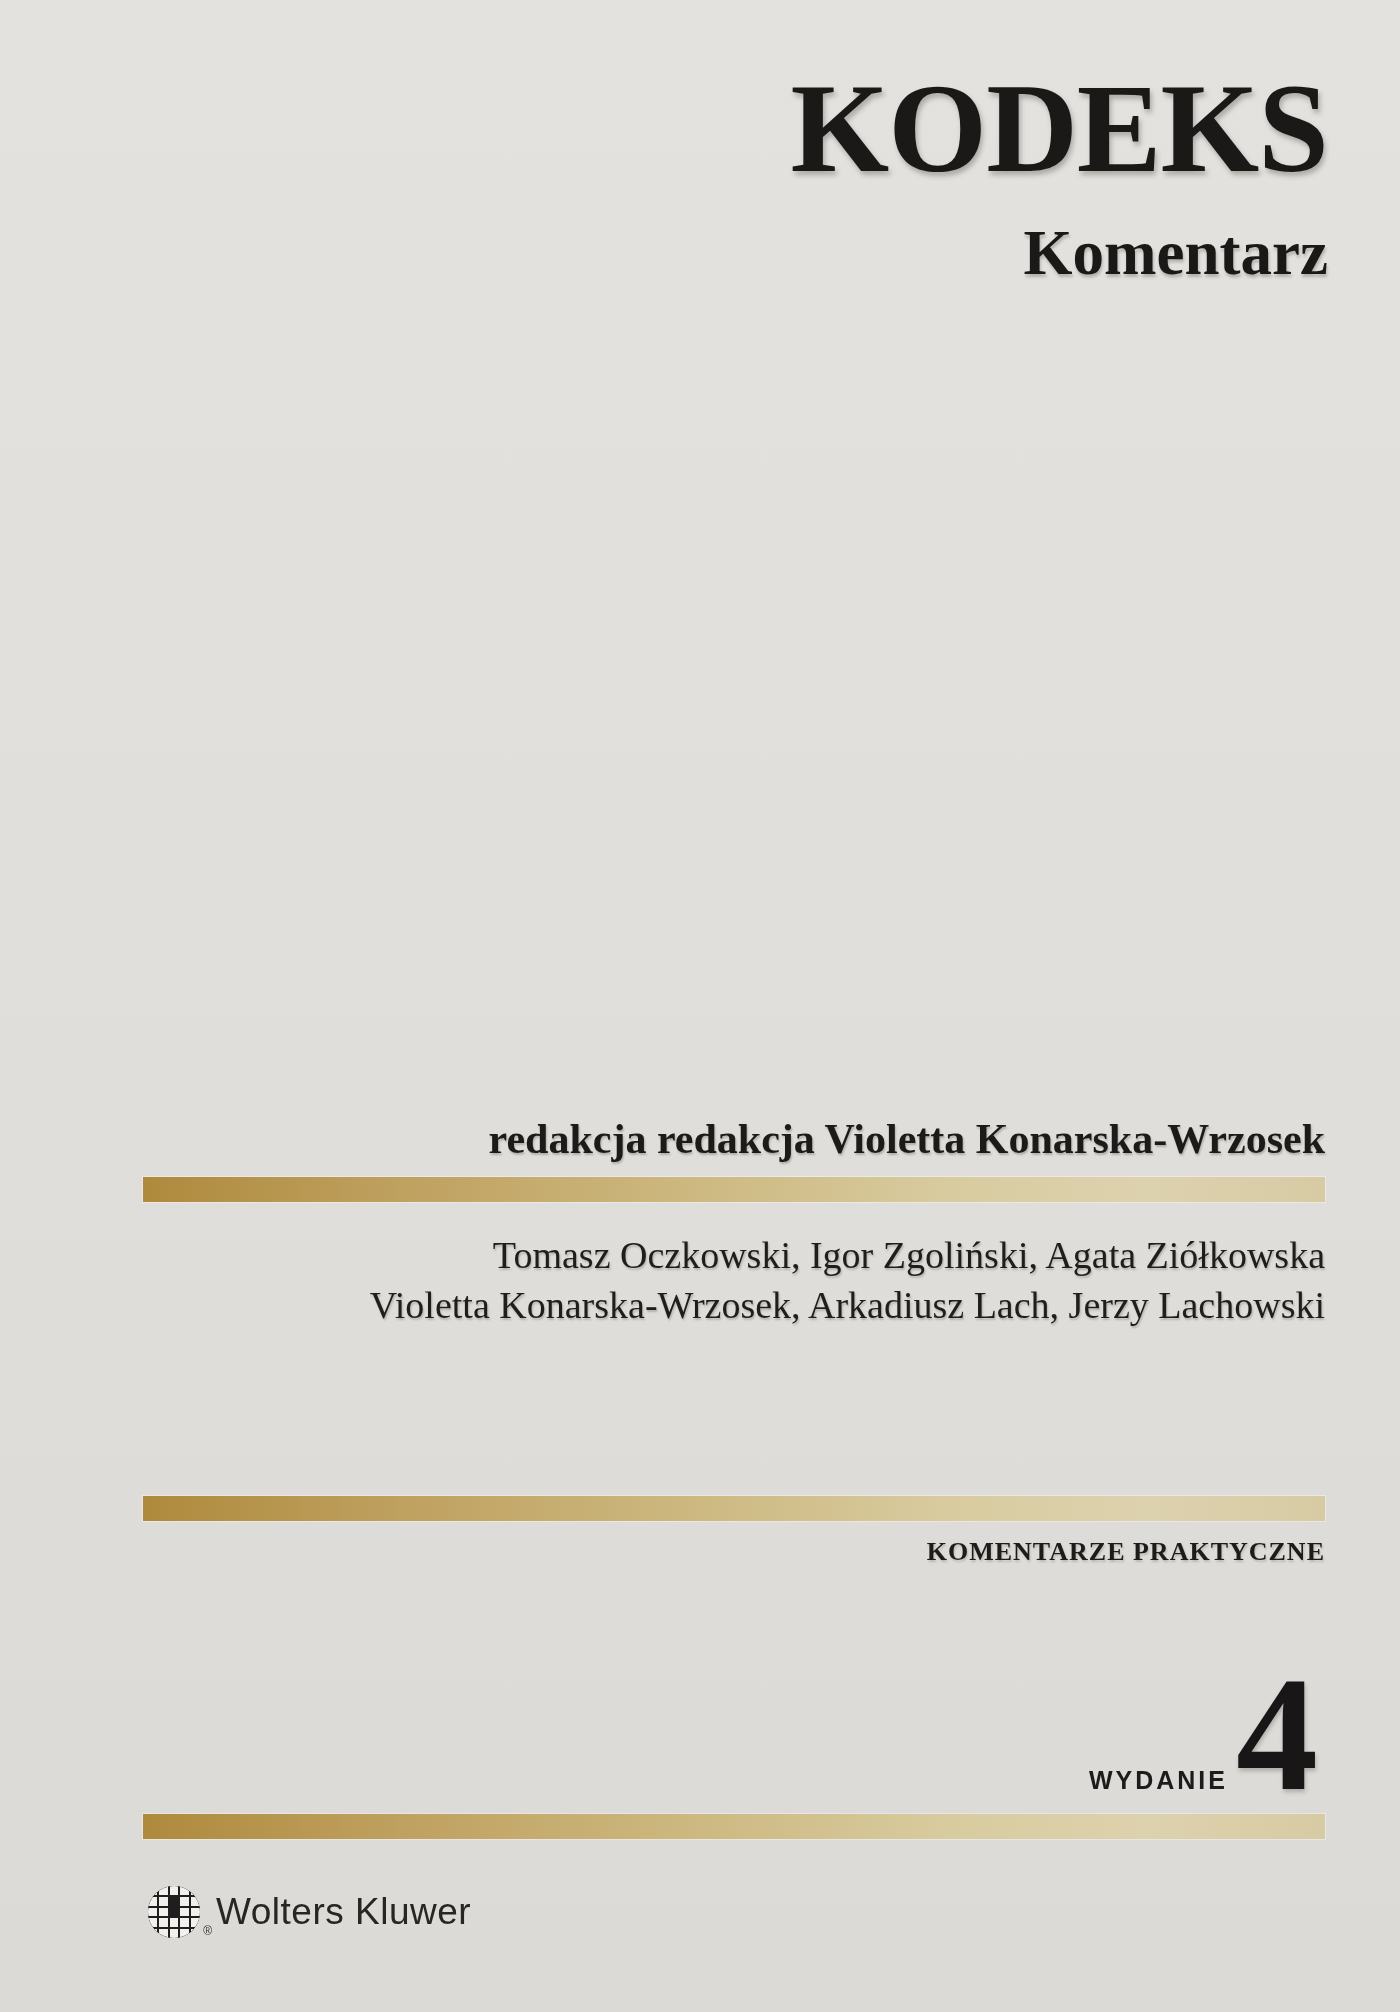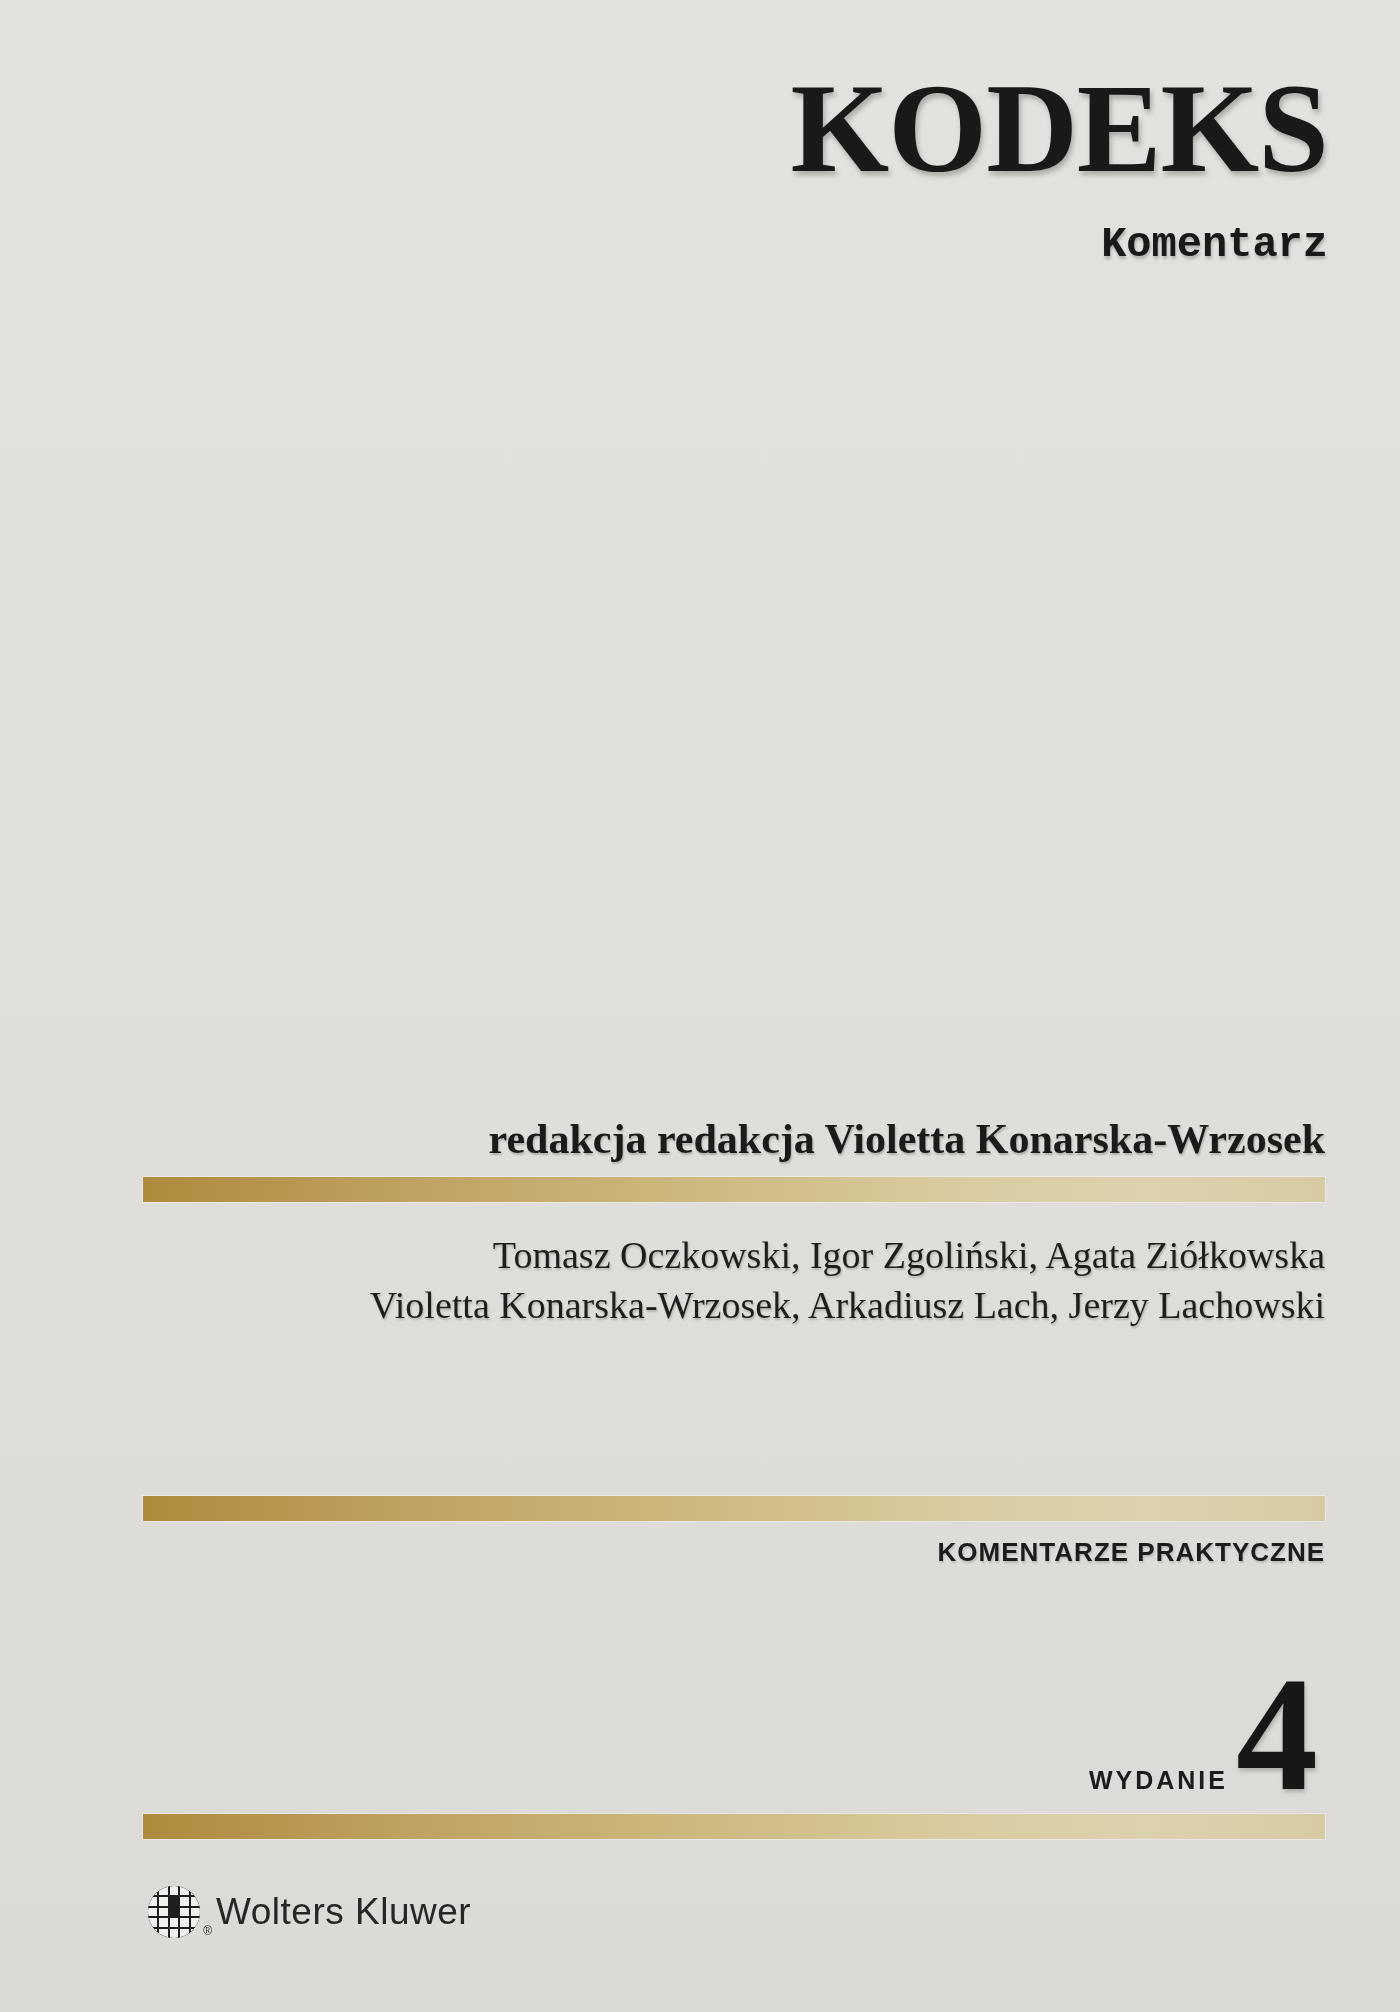--- a/index.html
+++ b/index.html
@@ -26,25 +26,25 @@
     font-family: "Liberation Serif", serif;
     font-weight: bold;
     font-size: 127px;
     line-height: 139px;
     letter-spacing: -1px;
     color: #1b1918;
     text-shadow: 2px 4px 5px rgba(70, 64, 58, 0.35);
     white-space: nowrap;
   }
   .subtitle {
-    font-family: Liberation Mono, monospace;
-    font-weight: bold;
-    font-size: 42px;
+    font-family: Liberation Serif, serif;
+    font-weight: bold;
+    font-size: 63px;
     line-height: 63px;
-    margin-top: 16px;
+    margin-top: 24px;
     color: #1b1918;
     text-shadow: 1px 3px 3px rgba(70, 64, 58, 0.3);
     white-space: nowrap;
   }
 
   
   .editor-line {
     position: absolute;
     top: 1116px;
     right: 75px;
@@ -80,21 +80,21 @@
   }
   .gold-bar.bar-1 { top: 1177px; }
   .gold-bar.bar-2 { top: 1496px; }
   .gold-bar.bar-3 { top: 1814px; }
 
   
   .series-label {
     position: absolute;
     top: 1537px;
     right: 75px;
-    font-family: Liberation Sans, sans-serif;
+    font-family: Liberation Serif, serif;
     font-weight: bold;
     font-size: 26px;
     letter-spacing: 1px;
     color: #1d1b1c;
     text-shadow: 1px 2px 2px rgba(70, 64, 58, 0.22);
     white-space: nowrap;
   }
   .edition-row {
     position: absolute;
     top: 1652px;

